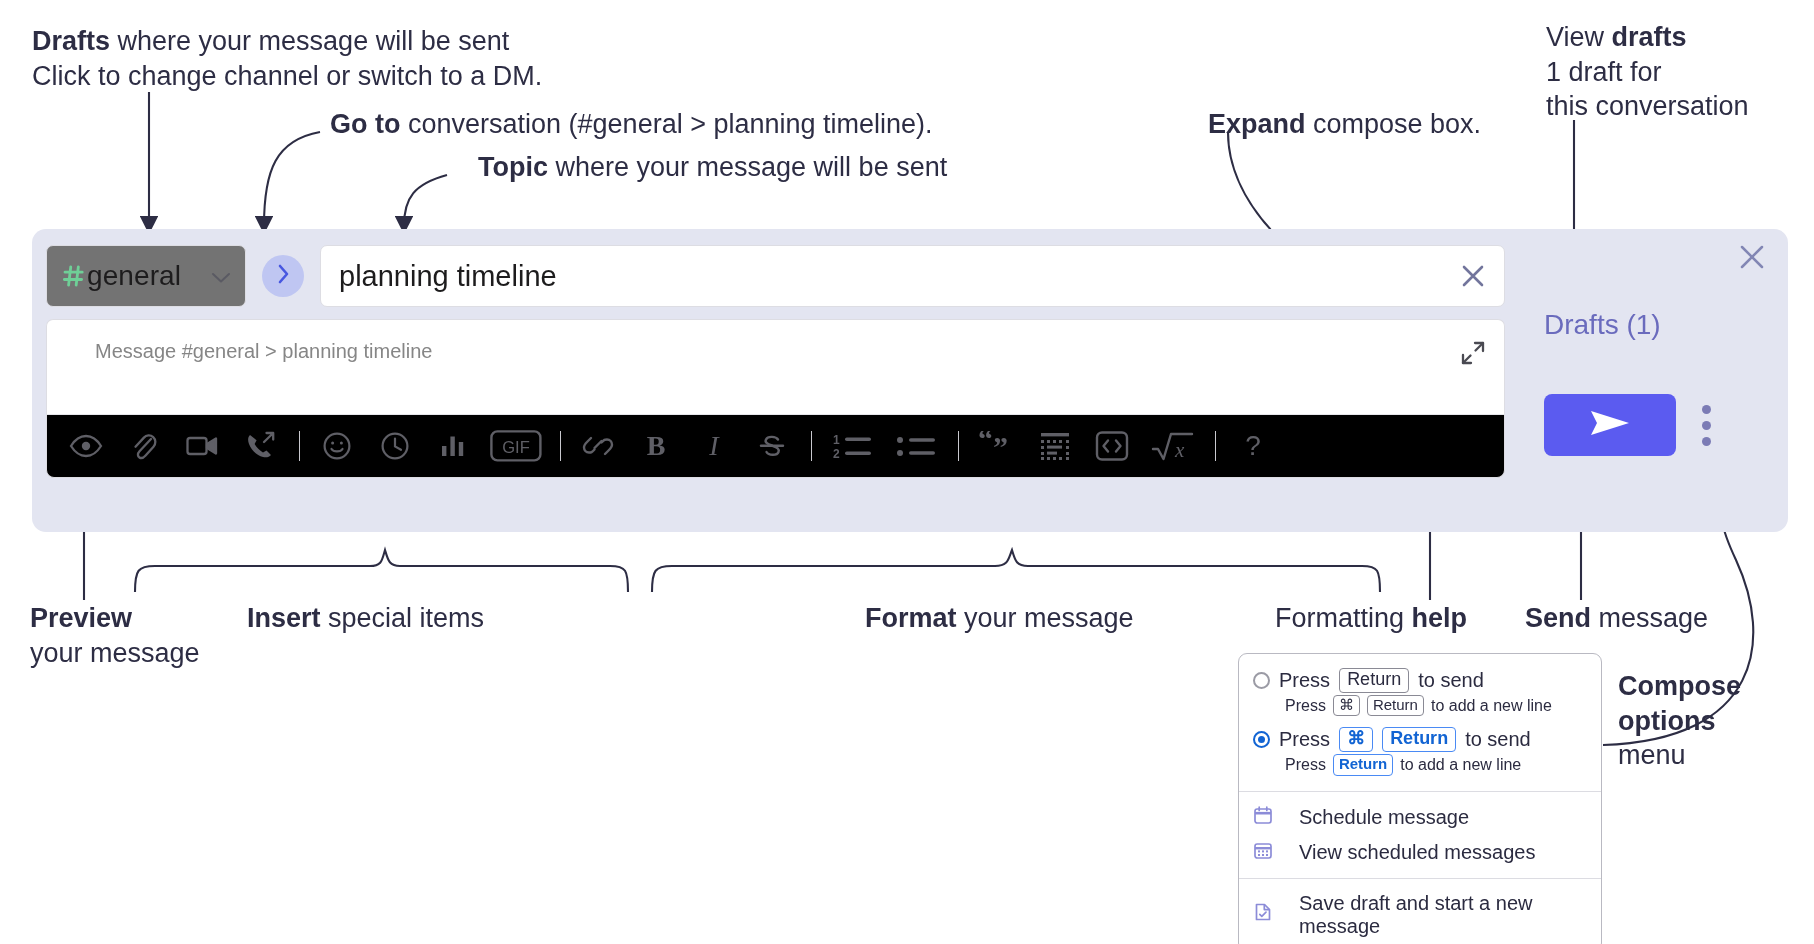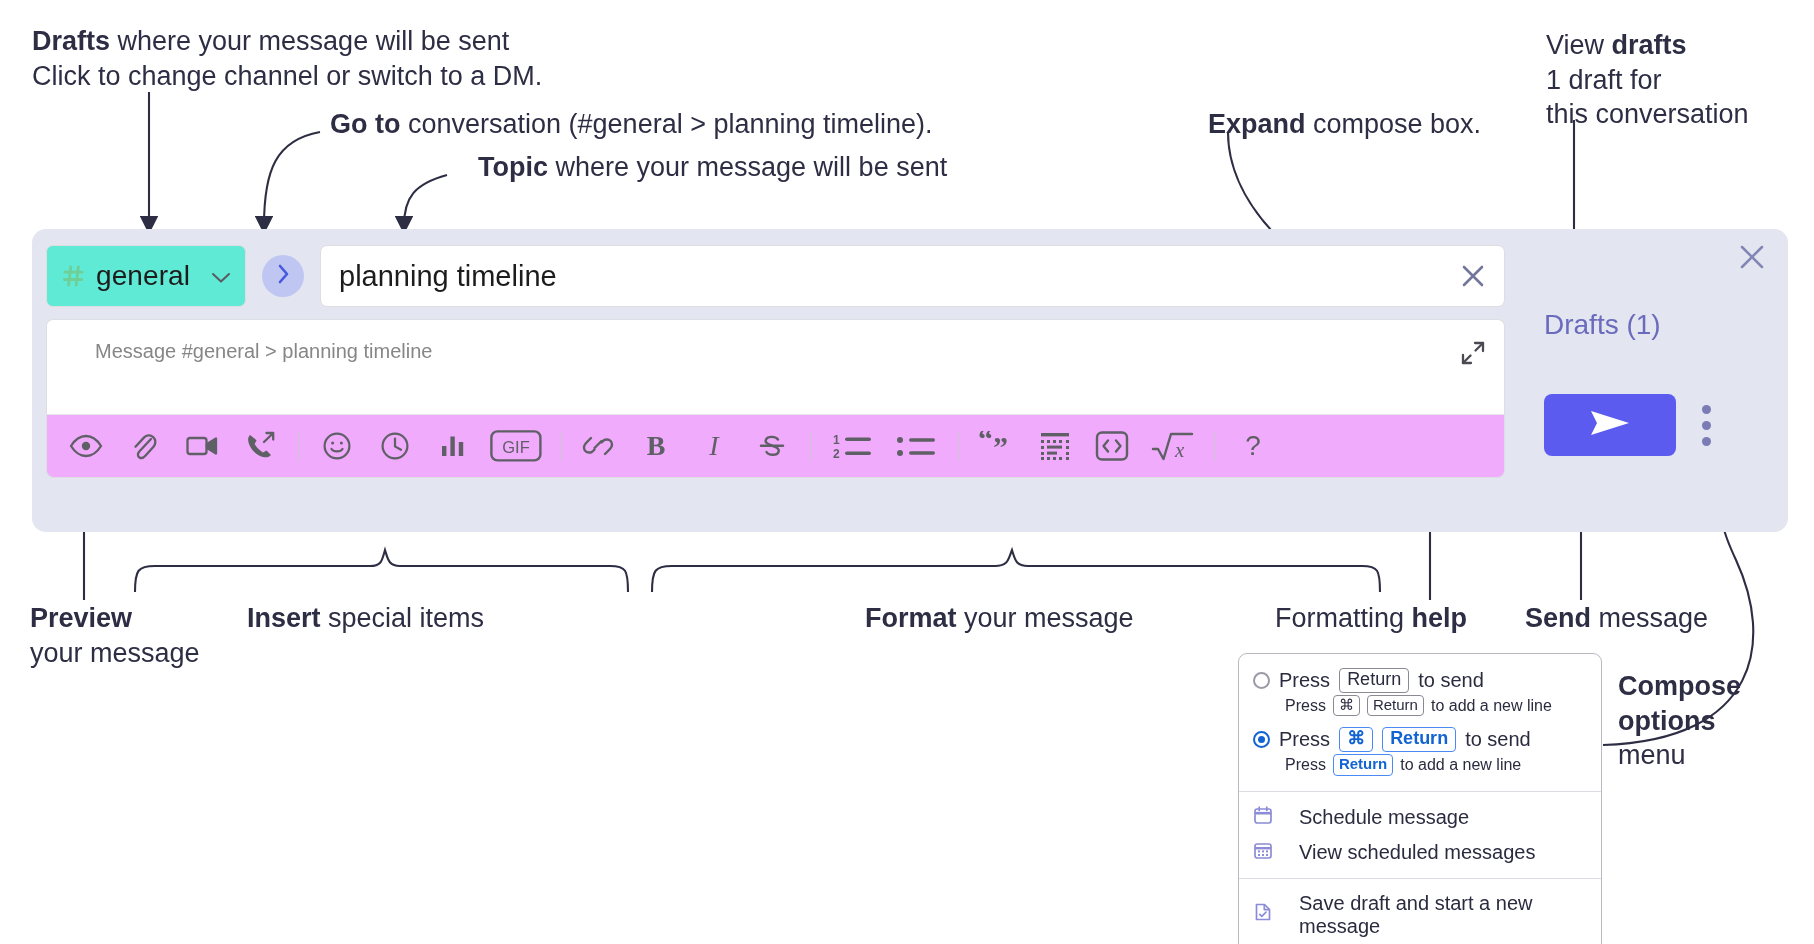--- a/index.html
+++ b/index.html
@@ -45,26 +45,25 @@
     position: relative;
     flex: 1;
     padding-top: 4px;
   }
 
   
   .row-head { display: flex; align-items: center; height: 62px; }
 
   .chan-picker {
     height: 62px; width: 200px;
-    background: #5eead4;
+    background: #737373;
     border: 1px solid #dddde3;
     border-radius: 7px;
     display: flex; align-items: center;
     padding: 0 14px;
-    gap: 9px;
     justify-content: space-between;
   }
   .hash-icon { width: 26px; height: 26px; flex: 0 0 auto; }
   .chan-name { font-size: 28px; color: #1d1c1d; letter-spacing: .1px; }
   .chev { margin-left: auto; width: 20px; height: 12px; }
 
   .goto-btn {
     width: 42px; height: 42px;
     margin: 0 16px;
     border-radius: 50%;
@@ -94,21 +93,21 @@
     border-bottom: none;
     height: 95px;
     position: relative;
     padding: 20px 18px 0 20px;
   }
   .msg-placeholder { font-size: 20px; color: #868686; margin-left: 28px; }
   .expand-btn { position: absolute; right: 18px; top: 20px; width: 26px; height: 26px; }
 
   
   .toolbar {
-    background: #f0abfc;
+    background: #000000;
     border: 1px solid #dddde3;
     border-top: 1px solid #e6e6ea;
     border-radius: 0 0 8px 8px;
     height: 64px;
     display: flex;
     align-items: center;
     padding: 0 16px;
     gap: 0px;
   }
   .tb {
@@ -214,21 +213,21 @@
   </div>
 
   <div class="anno" style="left:478px; top:150px;">
     <b>Topic</b><span> where your message will be sent</span>
   </div>
 
   <div class="anno" style="left:1208px; top:107px;">
     <b>Expand</b><span> compose box.</span>
   </div>
 
-  <div class="anno" style="left:1546px; top:28px;">
+  <div class="anno" style="left:1546px; top:20px;">
     <span><span>View </span><b>drafts</b></span><br>
     <span class="ital">1 draft for</span><br>
     <span class="ital">this conversation</span>
   </div>
 
   <div class="anno" style="left:247px; top:601px;">
     <b>Insert</b><span> special items</span>
   </div>
 
   <div class="anno" style="left:30px; top:601px;">

